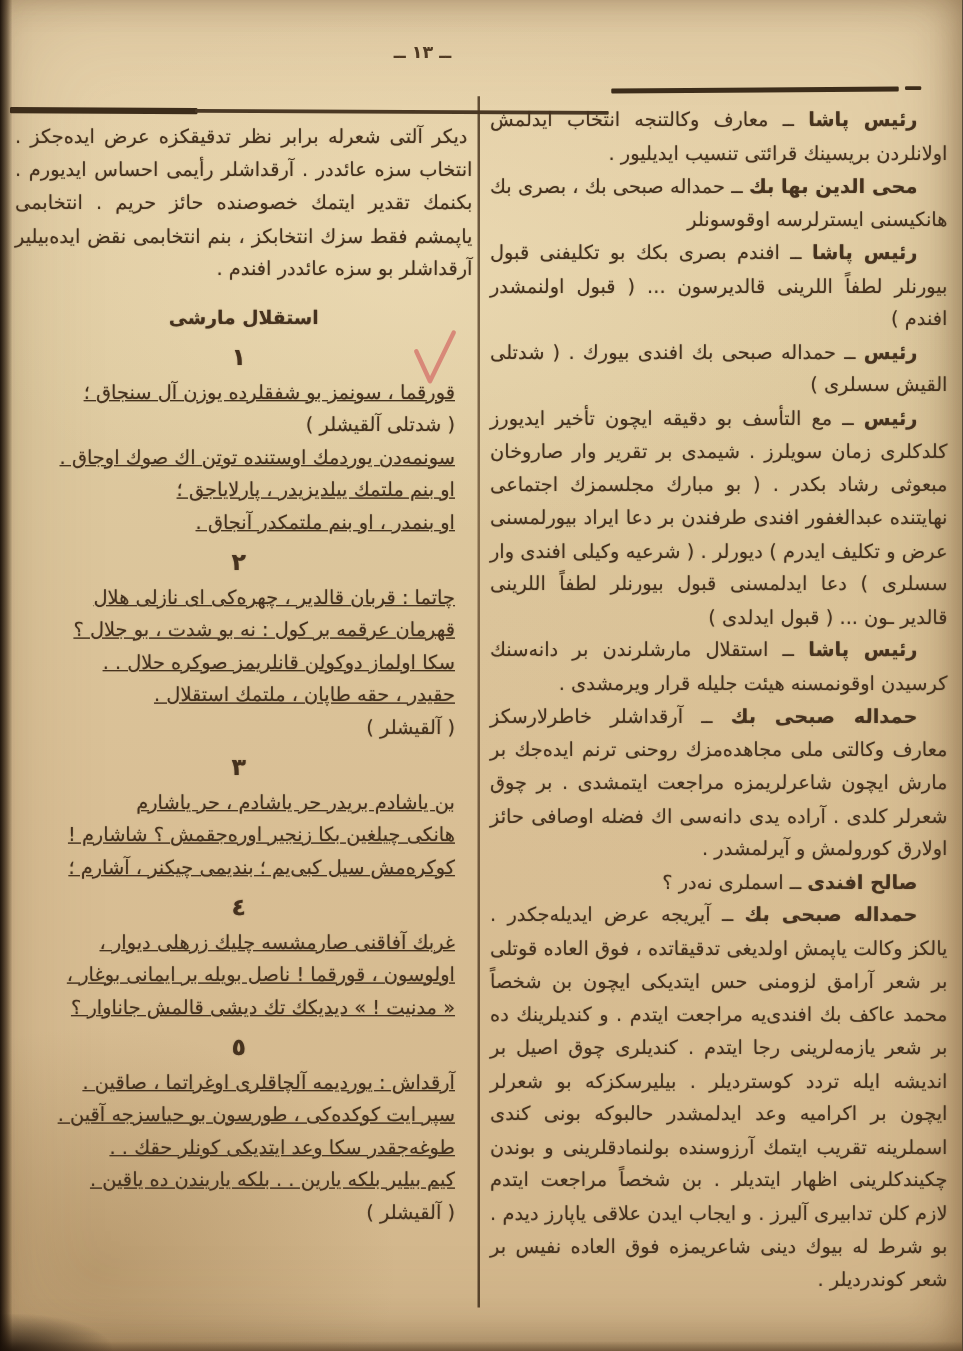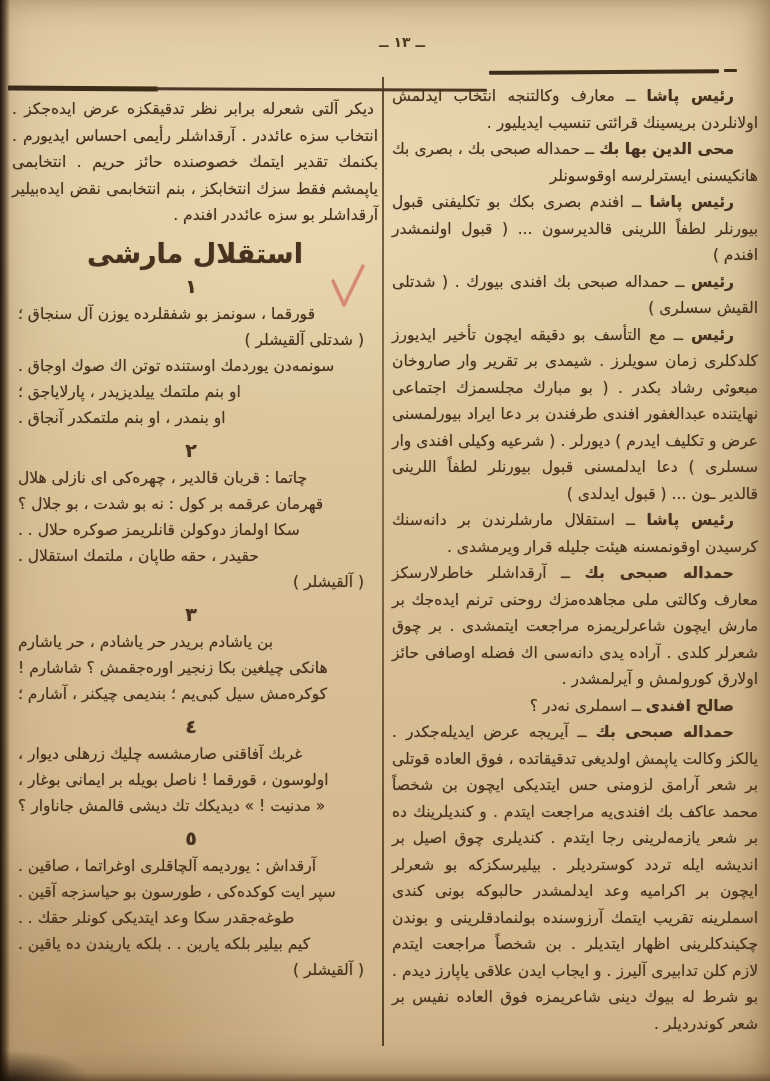--- a/index.html
+++ b/index.html
@@ -31,21 +31,21 @@
     background:radial-gradient(ellipse at 8% 100%, rgba(25,15,8,0.85), rgba(25,15,8,0) 72%);
     z-index:5;
   }
   .bottom-shade{
     position:absolute;left:0;bottom:0;width:100%;height:8px;
     background:linear-gradient(0deg, rgba(60,40,20,0.45), rgba(60,40,20,0));
     z-index:4;
   }
   .page-num{
     position:absolute;left:315px;top:34px;width:110px;
-    text-align:right;font-size:14px;font-weight:bold;color:#503a23;
+    text-align:left;font-size:14px;font-weight:bold;color:#503a23;
     letter-spacing:0;
   }
   .rule{position:absolute;background:#3c2c1a;border-radius:1px;}
   .rule-right{left:489px;top:70px;width:230px;height:4px;transform:rotate(-0.4deg);}
   .rule-right-dash{left:724px;top:69px;width:13px;height:3px;}
   .rule-left-thick{left:8px;top:86px;width:150px;height:5px;transform:rotate(0.35deg);}
   .rule-left-thin{left:156px;top:88px;width:331px;height:3px;background:#4a3824;transform:rotate(0.25deg);}
   .divider{
     position:absolute;left:382px;top:77px;width:2px;height:969px;
     background:linear-gradient(180deg, rgba(72,52,30,0.85), rgba(95,70,42,0.70) 35%, rgba(70,50,30,0.88));
@@ -53,33 +53,34 @@
   .red-mark{position:absolute;left:330px;top:263px;z-index:6;}
 
   .col{position:absolute;font-size:15.5px;line-height:26.5px;text-align:justify;}
   .col-right{right:12px;top:83px;width:366px;}
   .col-left{left:12px;top:96px;width:366px;}
   .para{margin:0;text-indent:24px;text-shadow:0 0 1px rgba(62,42,22,0.45);}
   .para.no-indent{text-indent:4px;}
   .speaker{font-weight:bold;}
 
   .anthem-title{
-    text-align:center;font-size:27px;font-weight:bold;
+    text-align:center;font-size:15px;font-weight:bold;
     margin:12px 0 4px;letter-spacing:0;
     text-shadow:0 0 1px rgba(62,42,22,0.5);
   }
   .stanza{padding:0 14px 0 6px;}
   .stanza-number{
     text-align:center;font-size:19px;font-weight:bold;
     line-height:24px;margin:7px 0 3px;
     text-shadow:0 0 1px rgba(62,42,22,0.5);
   }
   .verse{
-    text-align:left;line-height:26px;
+    text-align:right;line-height:26px;
     text-shadow:0 0 1px rgba(62,42,22,0.45);
+    text-decoration:underline;
   }
   .applause{
     text-align:right;line-height:26px;padding-left:22px;
     text-shadow:0 0 1px rgba(62,42,22,0.45);
   }
 </style>
 </head>
 <body>
 
 <div class="page">

